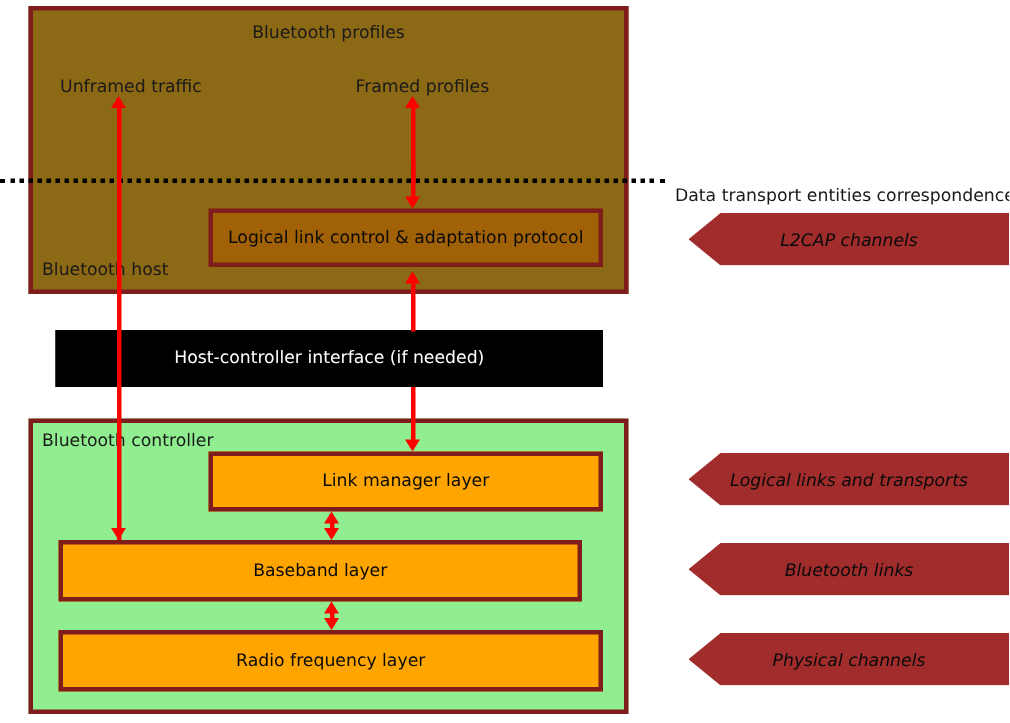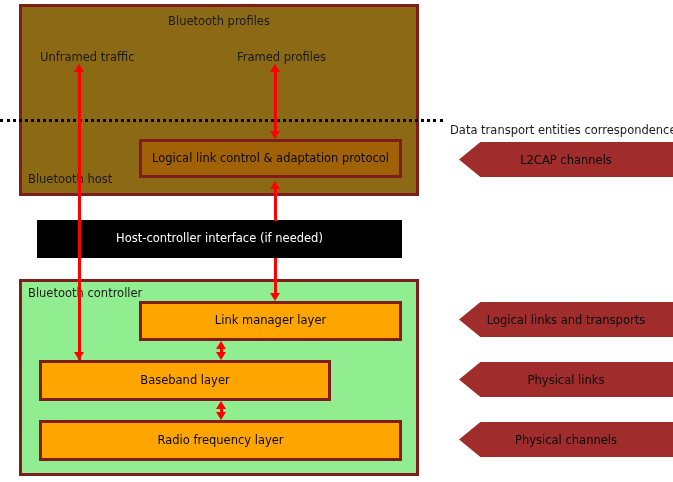--- a/index.html
+++ b/index.html
@@ -112,21 +112,21 @@
     top: 4px;
     font-size: 11.5px;
     color: #1a1a1a;
   }
 
   .orange-box {
     background: #ffa500;
     color: #0a0a0a;
   }
   #link-manager-box  { left: 139px; top: 301px; width: 263px; height: 40px; }
-  #baseband-box      { left: 39px;  top: 360px; width: 292px; height: 41px; }
+  #baseband-box      { left: 39px;  top: 360px; width: 349px; height: 41px; }
   #radio-box         { left: 39px;  top: 420px; width: 363px; height: 41px; }
 
   
   .arrow-v {
     position: absolute;
     width: 3px;
     background: #ff0000;
   }
   .arrowhead {
     position: absolute;
@@ -152,20 +152,21 @@
     left: 459px;
     width: 214px;
     height: 35px;
     background: #a02c2c;
     display: flex;
     align-items: center;
     justify-content: center;
     color: #0a0a0a;
     font-size: 11.5px;
     clip-path: polygon(10% 0%, 100% 0%, 100% 100%, 10% 100%, 0% 50%);
+    font-style: italic;
   }
   #chev-l2cap     { top: 142px; }
   #chev-logical   { top: 302px; }
   #chev-phylinks  { top: 362px; }
   #chev-phychan   { top: 422px; }
 </style>
 </head>
 <body>
 
 <div id="canvas">
@@ -230,19 +231,19 @@
 
   <div id="transport-header">Data transport entities correspondence</div>
 
   <div class="chevron" id="chev-l2cap">
     <span>L2CAP channels</span>
   </div>
   <div class="chevron" id="chev-logical">
     <span>Logical links and transports</span>
   </div>
   <div class="chevron" id="chev-phylinks">
-    <span>Physical links</span>
+    <span>Bluetooth links</span>
   </div>
   <div class="chevron" id="chev-phychan">
     <span>Physical channels</span>
   </div>
 
 </div>
 
 </body></html>

